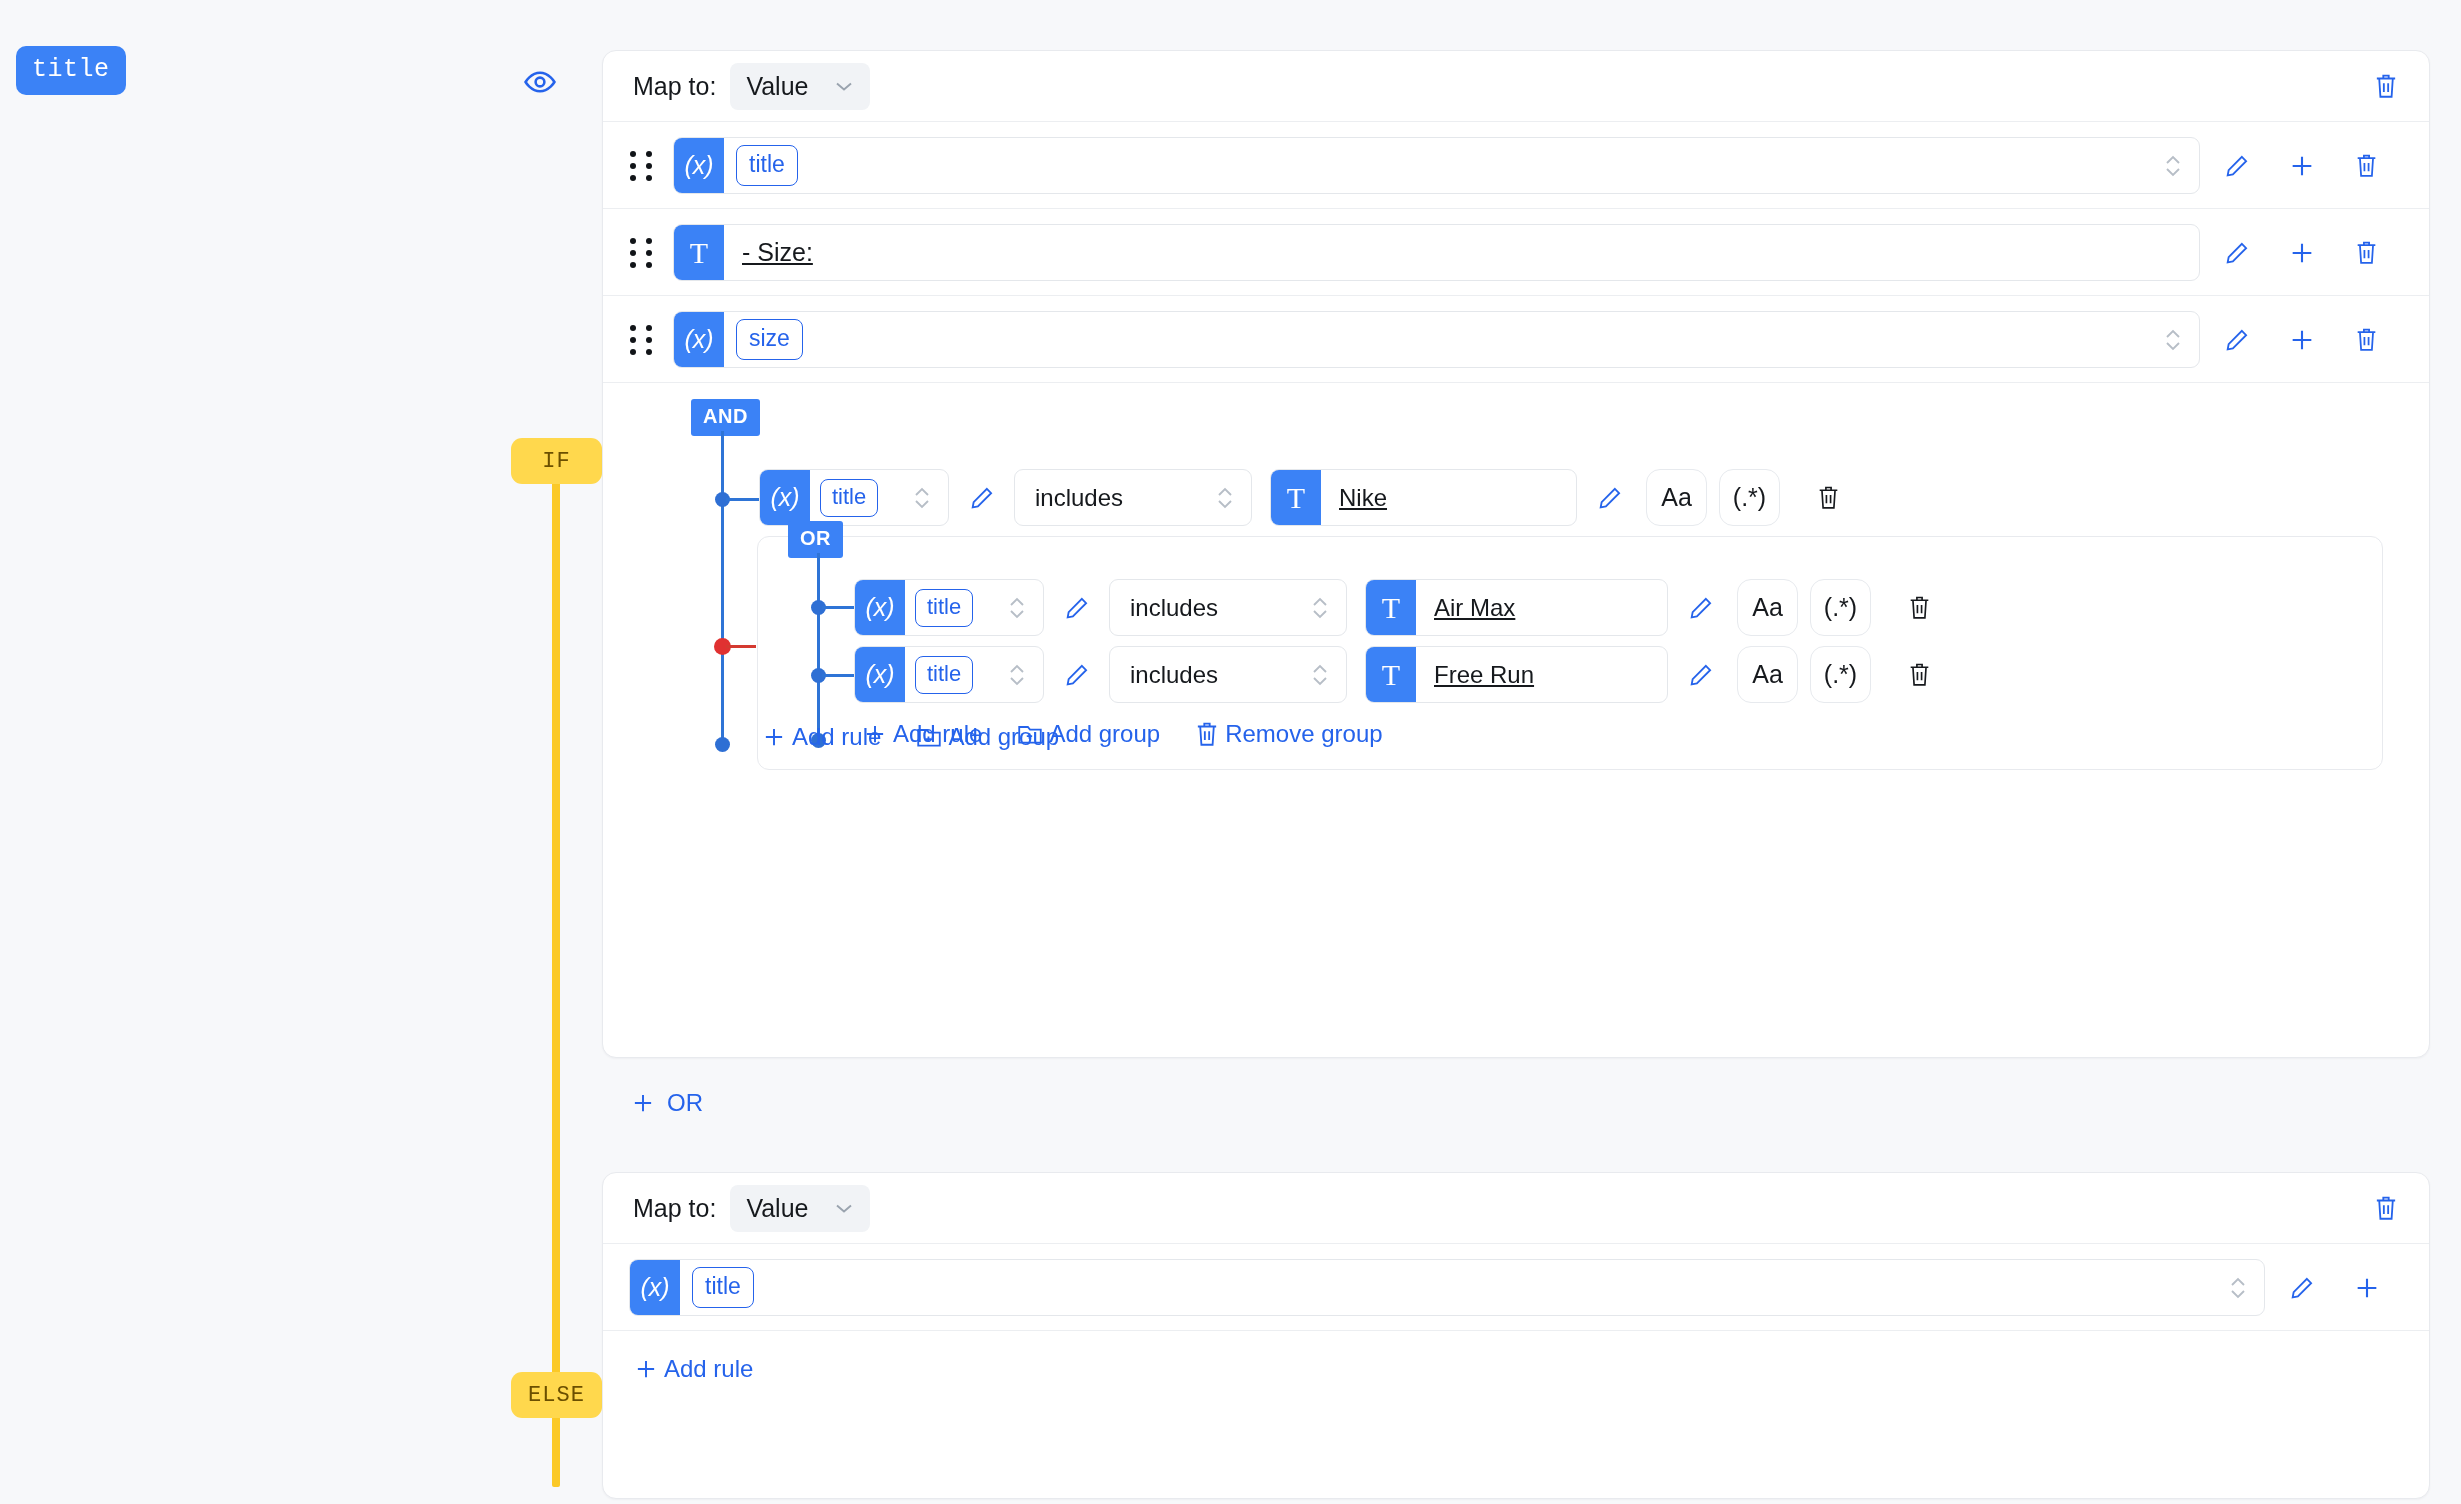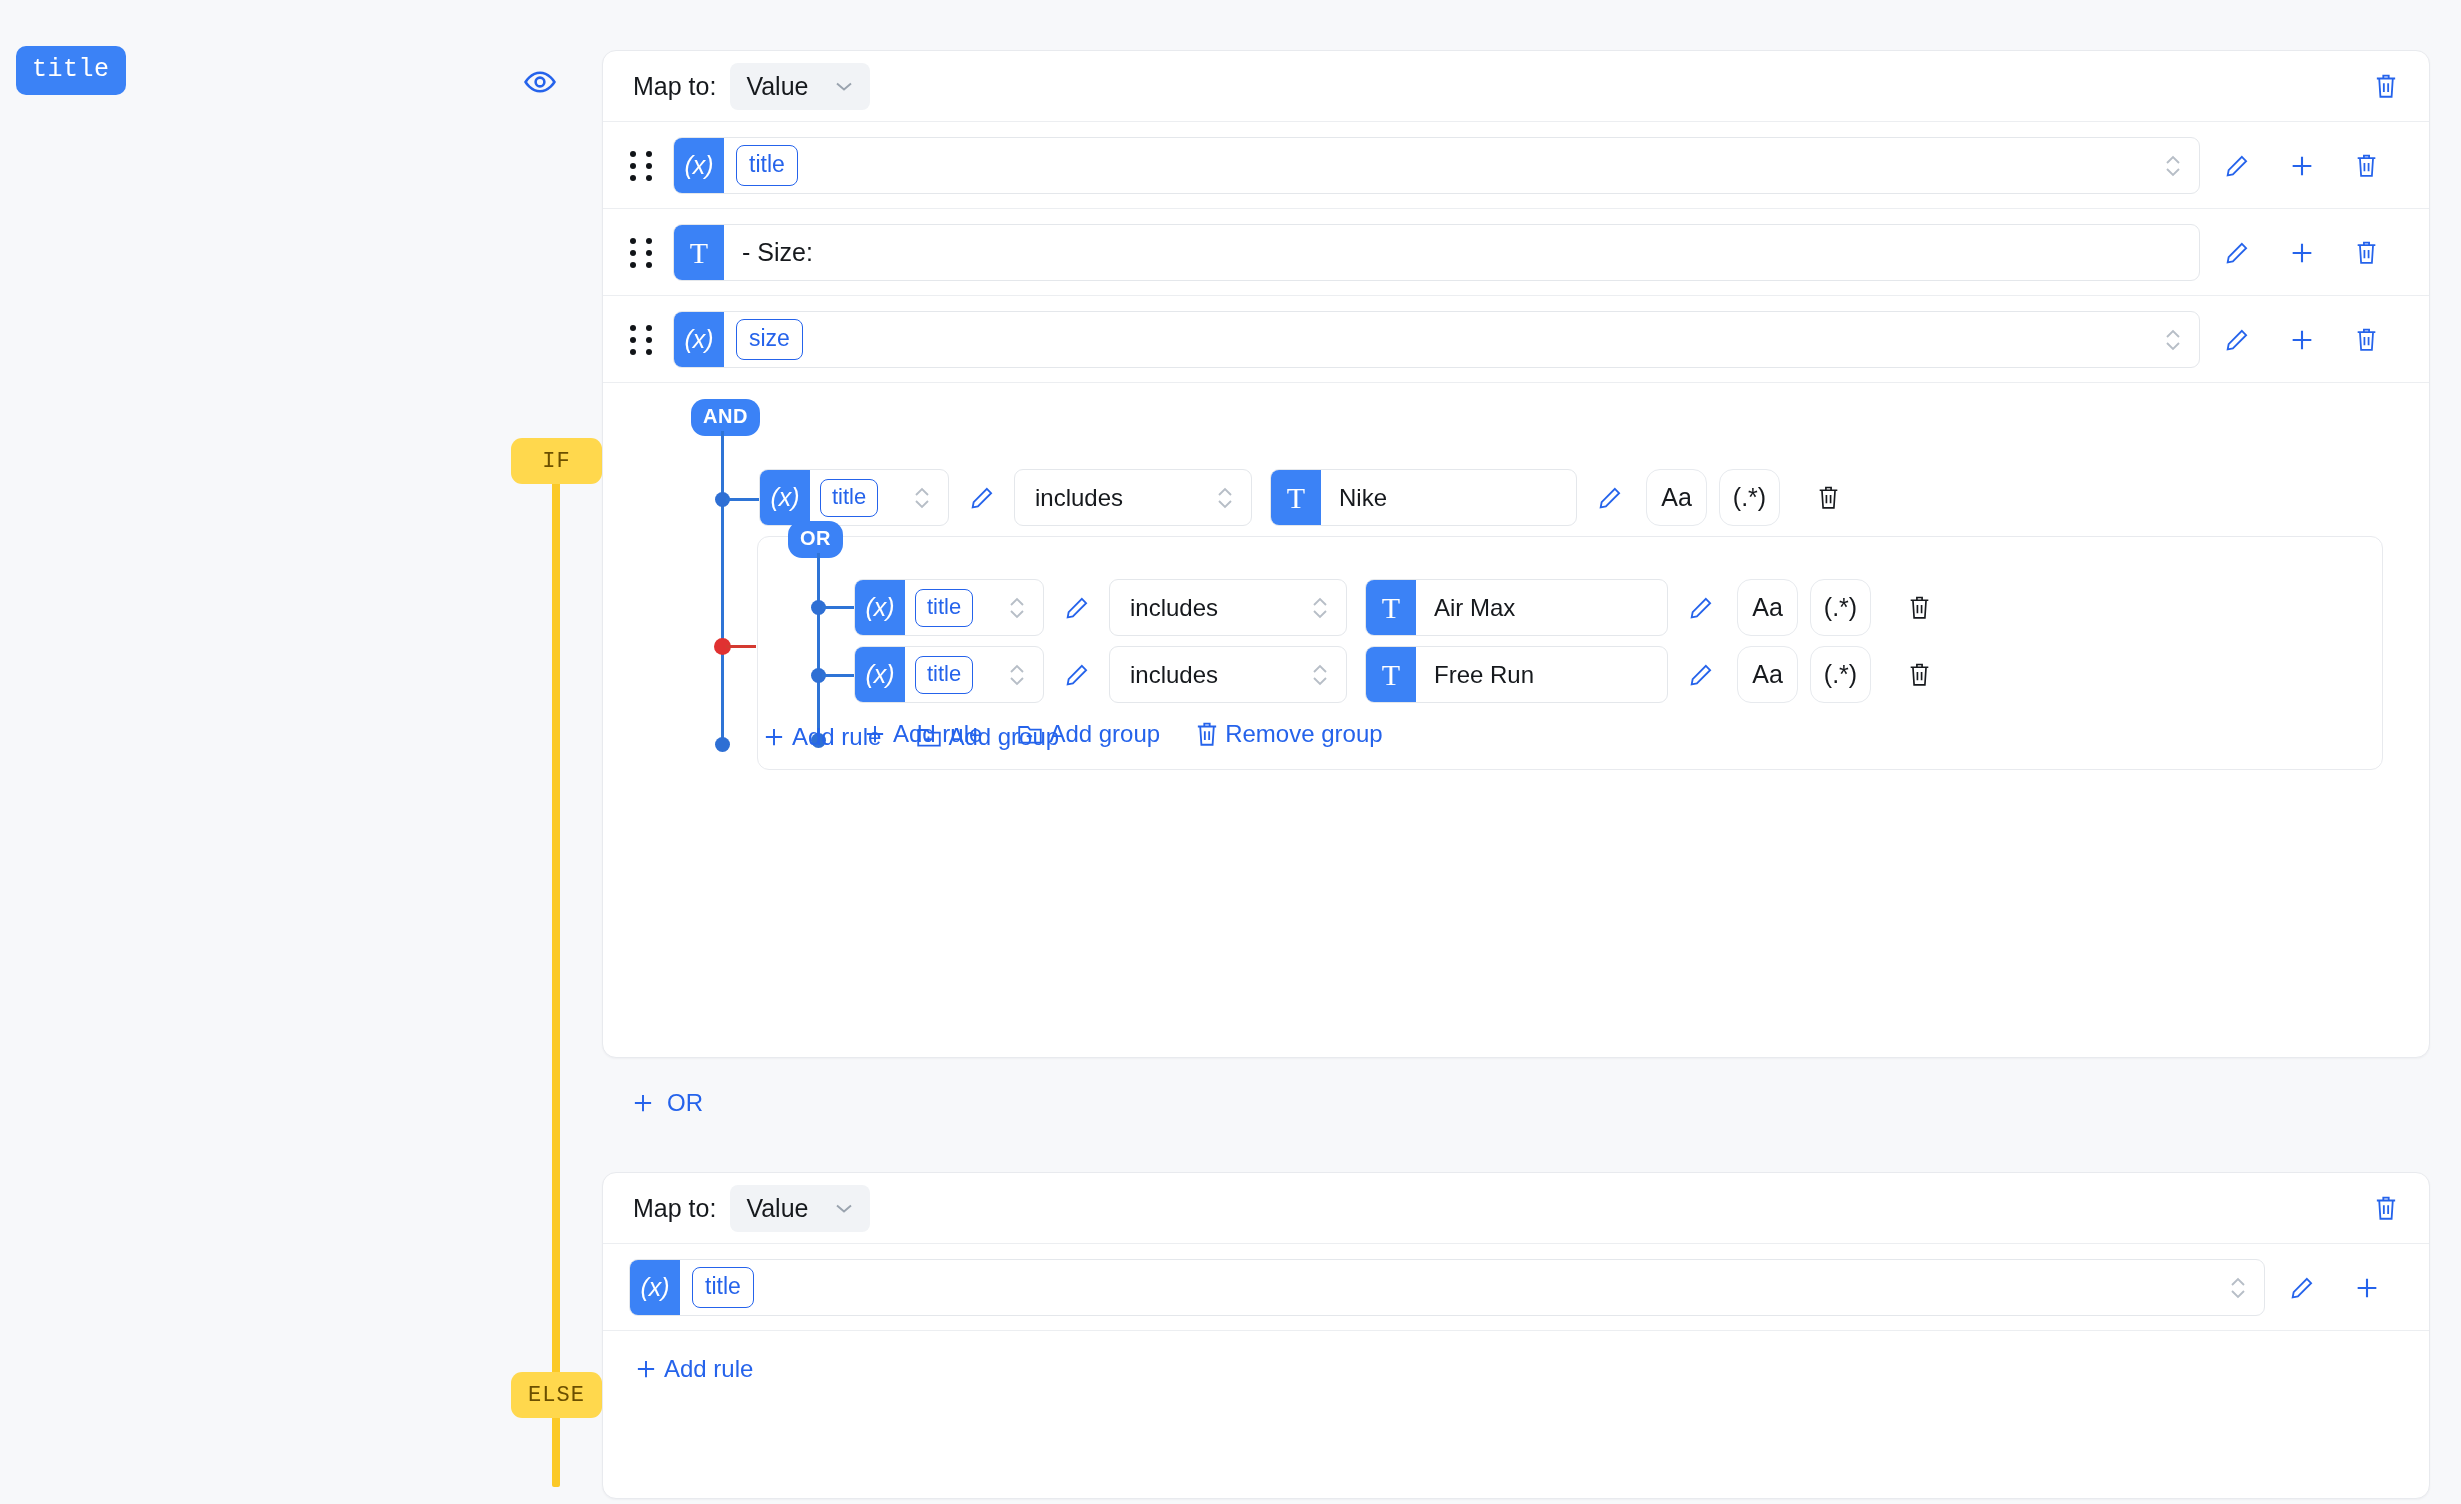--- a/index.html
+++ b/index.html
@@ -94,39 +94,39 @@
     width: 50px; height: 100%; background: #3b82f6; color: #fff;
     display: flex; align-items: center; justify-content: center;
     font-size: 26px; flex: none;
   }
   .type-badge.x { font-style: italic; font-size: 25px; }
   .type-badge.t { font-family: "Liberation Serif", serif; font-size: 30px; }
   .token {
     margin-left: 12px; border: 1px solid #2563eb; border-radius: 8px;
     color: #2563eb; font-size: 23px; padding: 5px 12px 7px; background: #fff;
   }
-  .plain-text { margin-left: 18px; font-size: 25px; color: #16191d; }
+  .plain-text { margin-left: 18px; font-size: 25px; color: #16191d; text-decoration: underline; }
   .stepper {
     position: absolute; right: 16px; top: 50%; transform: translateY(-50%);
     width: 20px; height: 30px; color: #b7bec7;
   }
   .row-actions { display: flex; align-items: center; gap: 0; margin-left: 4px; }
   .icon-btn {
     width: 65px; height: 57px; display: flex; align-items: center; justify-content: center;
     color: #2563eb; cursor: pointer;
   }
   .icon-btn svg { display: block; }
   .row-sep { height: 1px; background: #eceef1; margin: 0; }
 
   
   .builder { position: relative; padding: 14px 30px 22px 30px; }
 
   .op-badge {
     background: #3b82f6; color: #fff; font-size: 20px; font-weight: bold;
-    border-radius: 14px; padding: 6px 12px 8px; display: inline-block;
+    border-radius: 3px; padding: 6px 12px 8px; display: inline-block;
     letter-spacing: 0.5px;
   }
 
   .conn { position: absolute; background: #2e74d6; }
   .conn.v { width: 3px; }
   .conn.h { height: 3px; }
   .dot {
     position: absolute; width: 15px; height: 15px; border-radius: 50%;
     background: #2e6fd4;
   }

